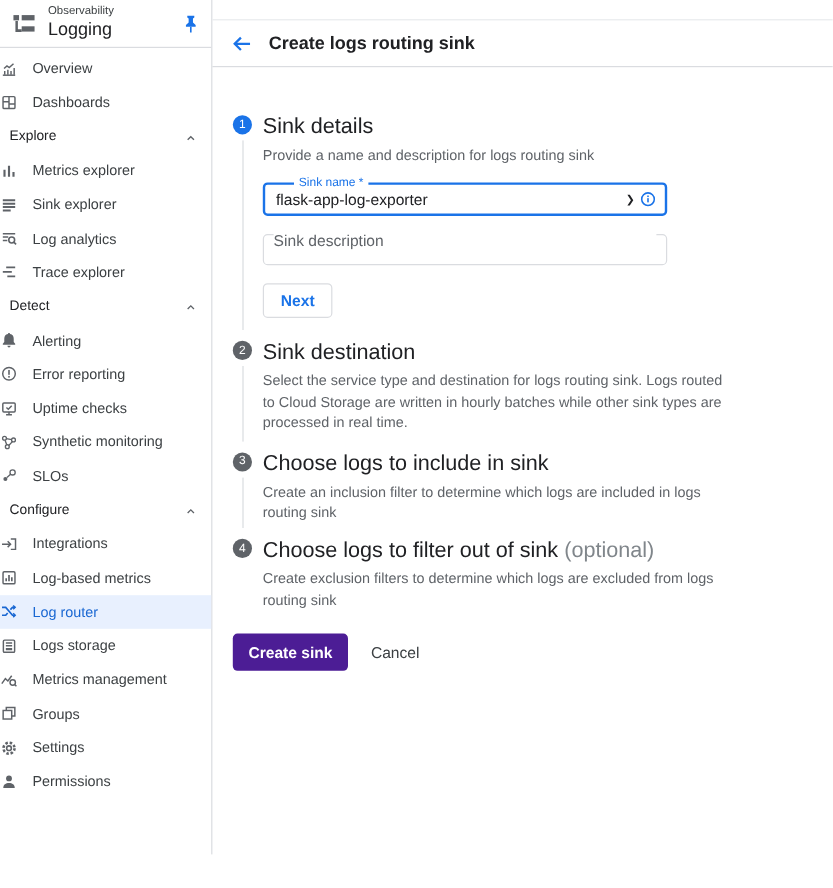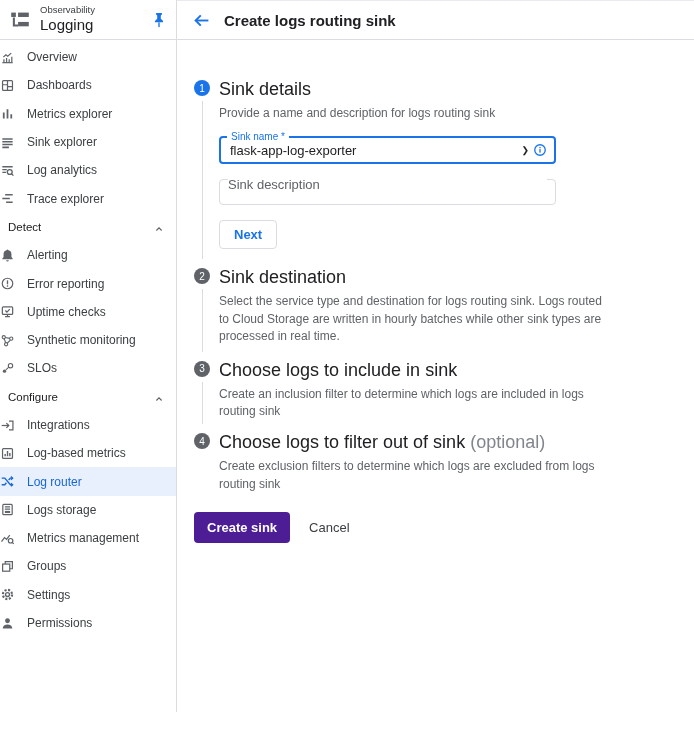--- a/index.html
+++ b/index.html
@@ -35,21 +35,21 @@
   .nav-item.selected .nav-icon { color: #1967d2; }
   .nav-item.selected .nav-label { color: #1967d2; }
   .nav-section {
     height: 28.3px; display: flex; align-items: center; justify-content: space-between;
     padding: 0 11px 0 8px; cursor: pointer;
   }
   .nav-section-label { font-size: 11.5px; color: #202124; }
   .chevron-up { width: 12px; height: 12px; color: #5f6368; }
 
   
-  .main { flex: 1; display: flex; flex-direction: column; border-top: 1px solid #e8eaed; }
+  .main { flex: 1; display: flex; flex-direction: column; border-top: 1px solid #e8eaed; margin-top: 16px; }
   .content-header {
     height: 39px; flex: 0 0 39px; display: flex; align-items: center;
     padding-left: 15px; border-bottom: 1px solid #dadce0;
   }
   .back-btn { width: 19px; height: 19px; margin-right: 13px; cursor: pointer; background: none; border: none; display: flex; }
   .content-title { font-size: 15px; color: #202124; }
 
   .content { padding: 37px 20px 0 17px; }
 
   .step { display: flex; }
@@ -66,21 +66,21 @@
   .title-optional { color: #80868b; }
   .step-desc { font-size: 12px; color: #5f6368; line-height: 1.45; margin-top: 4px; max-width: 392px; }
 
   
   .name-field {
     position: relative; width: 337px; height: 28px; margin-top: 14px;
     border: 2px solid #1a73e8; border-radius: 4px;
     display: flex; align-items: center; padding: 0 7px 0 9px; background: #fff;
   }
   .float-label {
-    position: absolute; top: -7px; left: 6px; background: #fff;
+    position: absolute; top: -7px; left: 24px; background: #fff;
     padding: 0 4px; font-size: 10px; color: #1a73e8; white-space: nowrap;
   }
   .name-field input {
     flex: 1; border: none; outline: none; font-size: 13px; color: #202124;
     font-family: "Liberation Sans", sans-serif; background: transparent; min-width: 0;
   }
   .field-chevron { font-size: 9px; color: #202124; margin: 0 4px 0 4px; }
   .info-icon { width: 14px; height: 14px; flex: 0 0 14px; cursor: pointer; display: flex; }
 
   .desc-field {
@@ -159,20 +159,28 @@
       <div class="nav-item">
         <span class="nav-icon">
           <svg viewBox="0 0 16 16" fill="none" stroke="currentColor" stroke-width="1.3">
               <rect x="2.7" y="2.7" width="10.6" height="10.6" rx="1"></rect>
               <path d="M8 2.7v10.6M2.7 7.2h5.3M8 9.3h5.3"></path>
             </svg>
         </span>
         <span class="nav-label">Dashboards</span>
       </div>
 
+      <div class="nav-section">
+        <span class="nav-section-label">Explore</span>
+        <span class="chevron-up">
+          <svg viewBox="0 0 16 16" fill="none" stroke="currentColor" stroke-width="1.5">
+              <path d="M4.5 10L8 6.5 11.5 10"></path>
+            </svg>
+        </span>
+      </div>
       <div class="nav-item">
         <span class="nav-icon">
           <svg viewBox="0 0 16 16" fill="none" stroke="currentColor" stroke-width="1.9">
               <path d="M4 13.2V6.8M8 13.2V3.4M12 13.2V8.8"></path>
             </svg>
         </span>
         <span class="nav-label">Metrics explorer</span>
       </div>
       <div class="nav-item">
         <span class="nav-icon">

